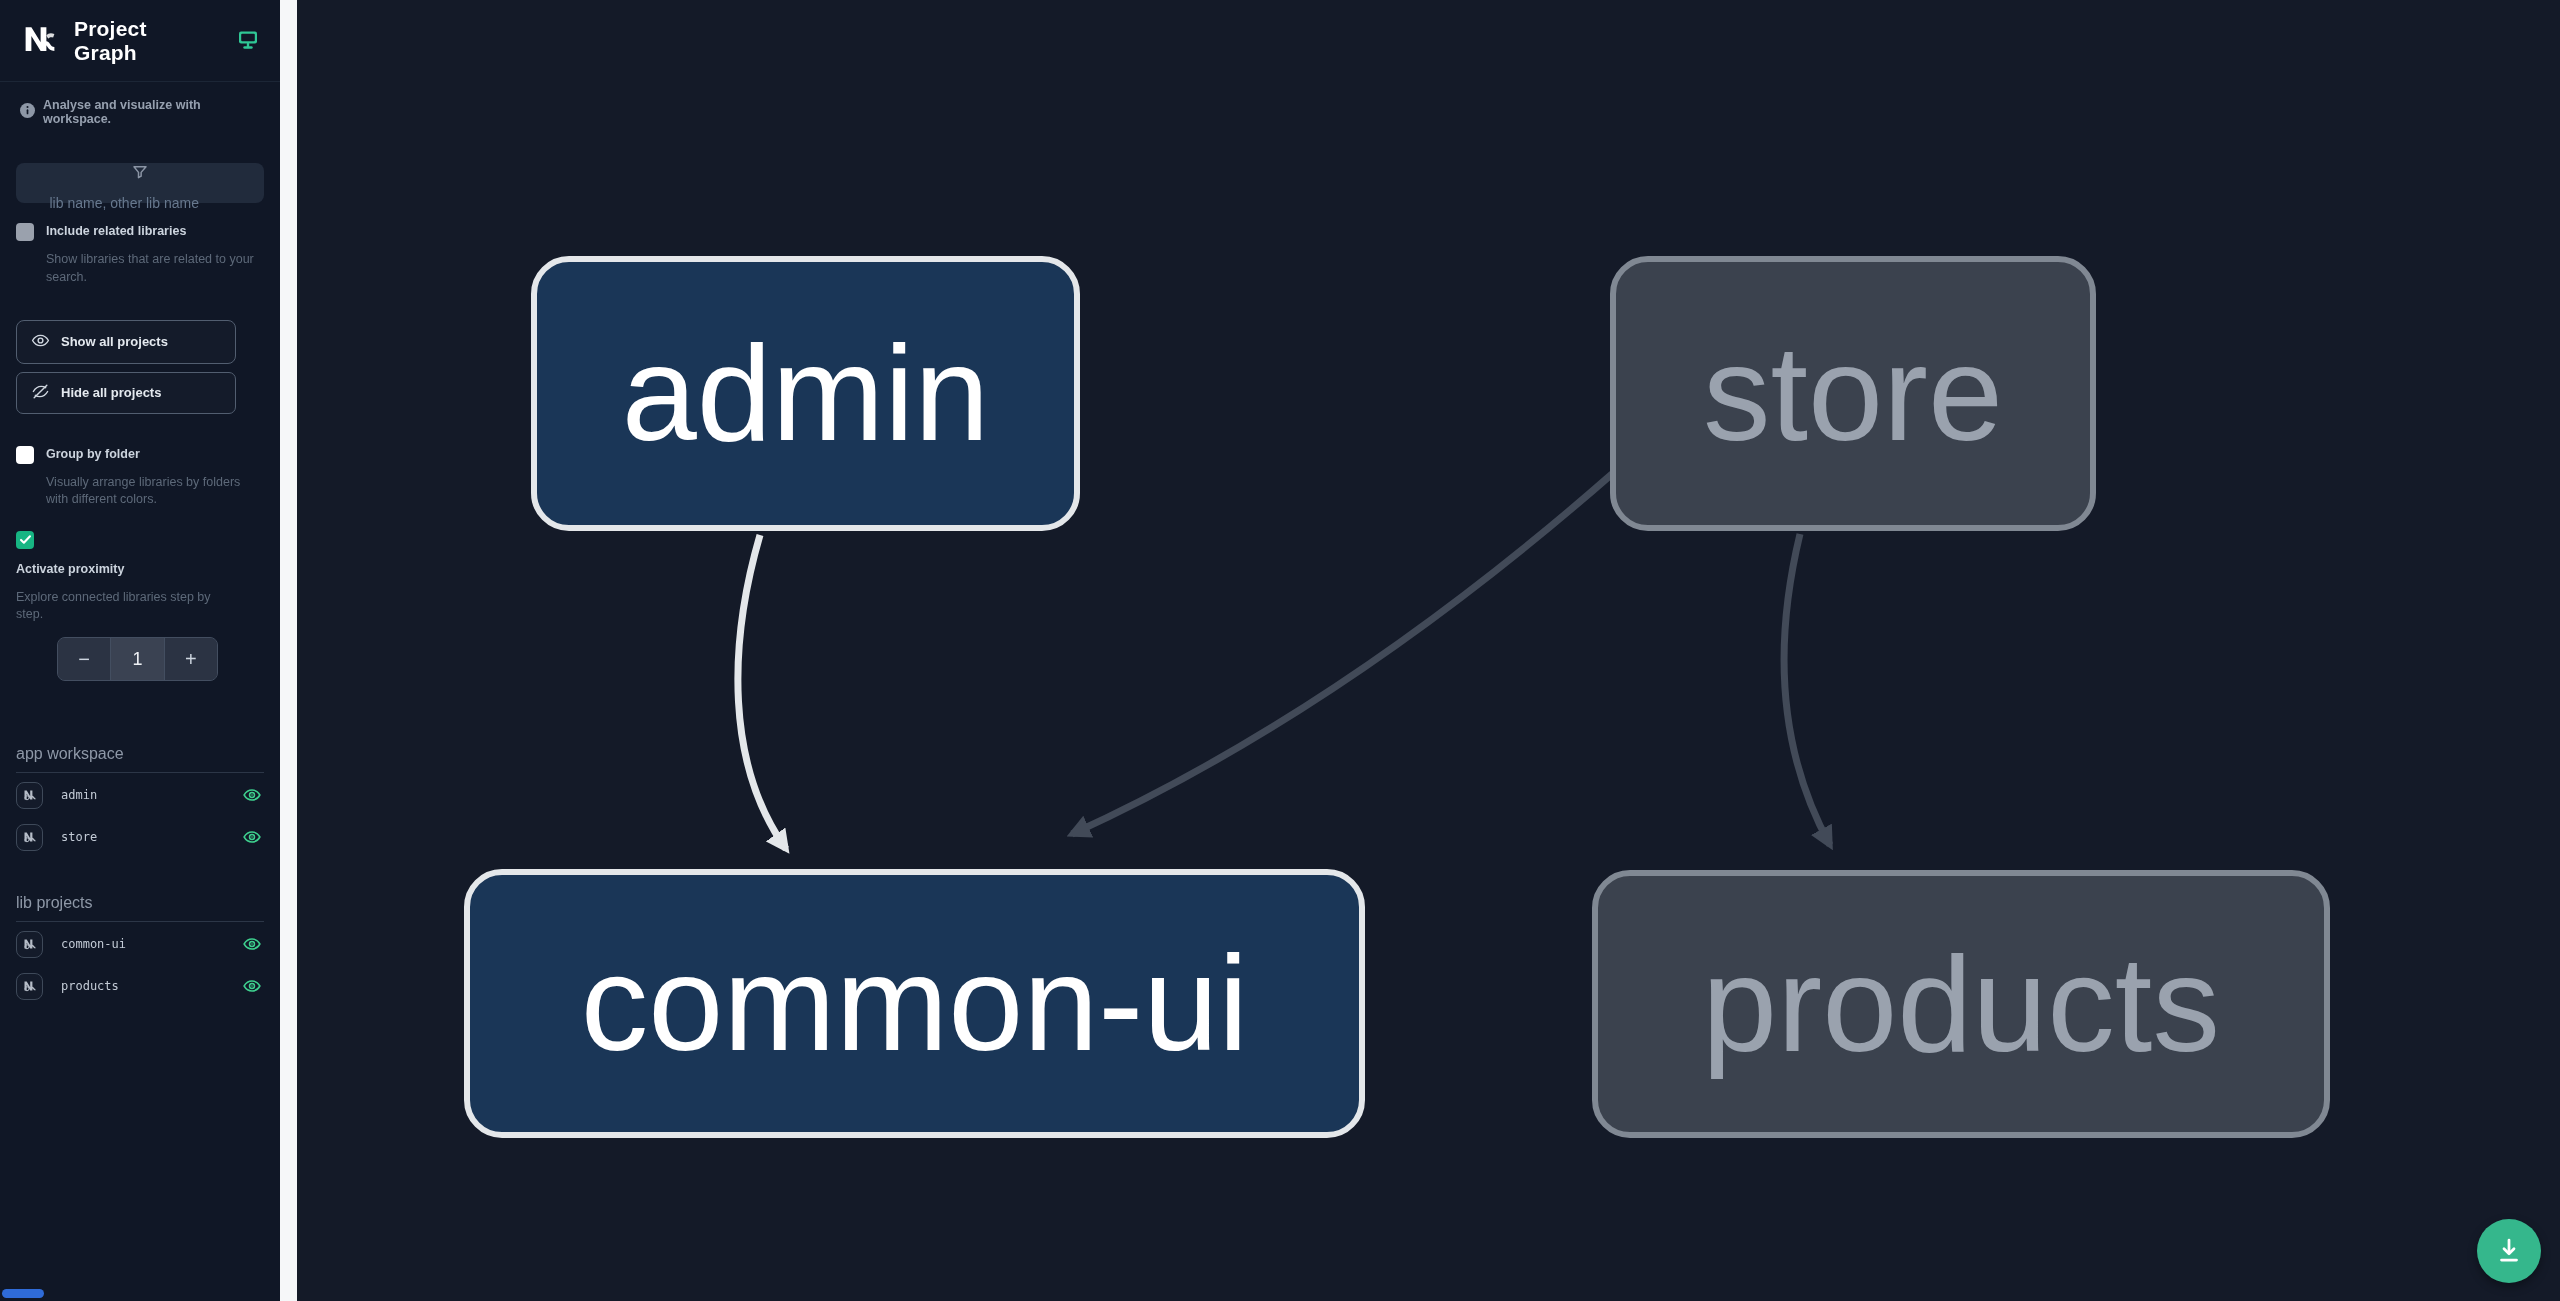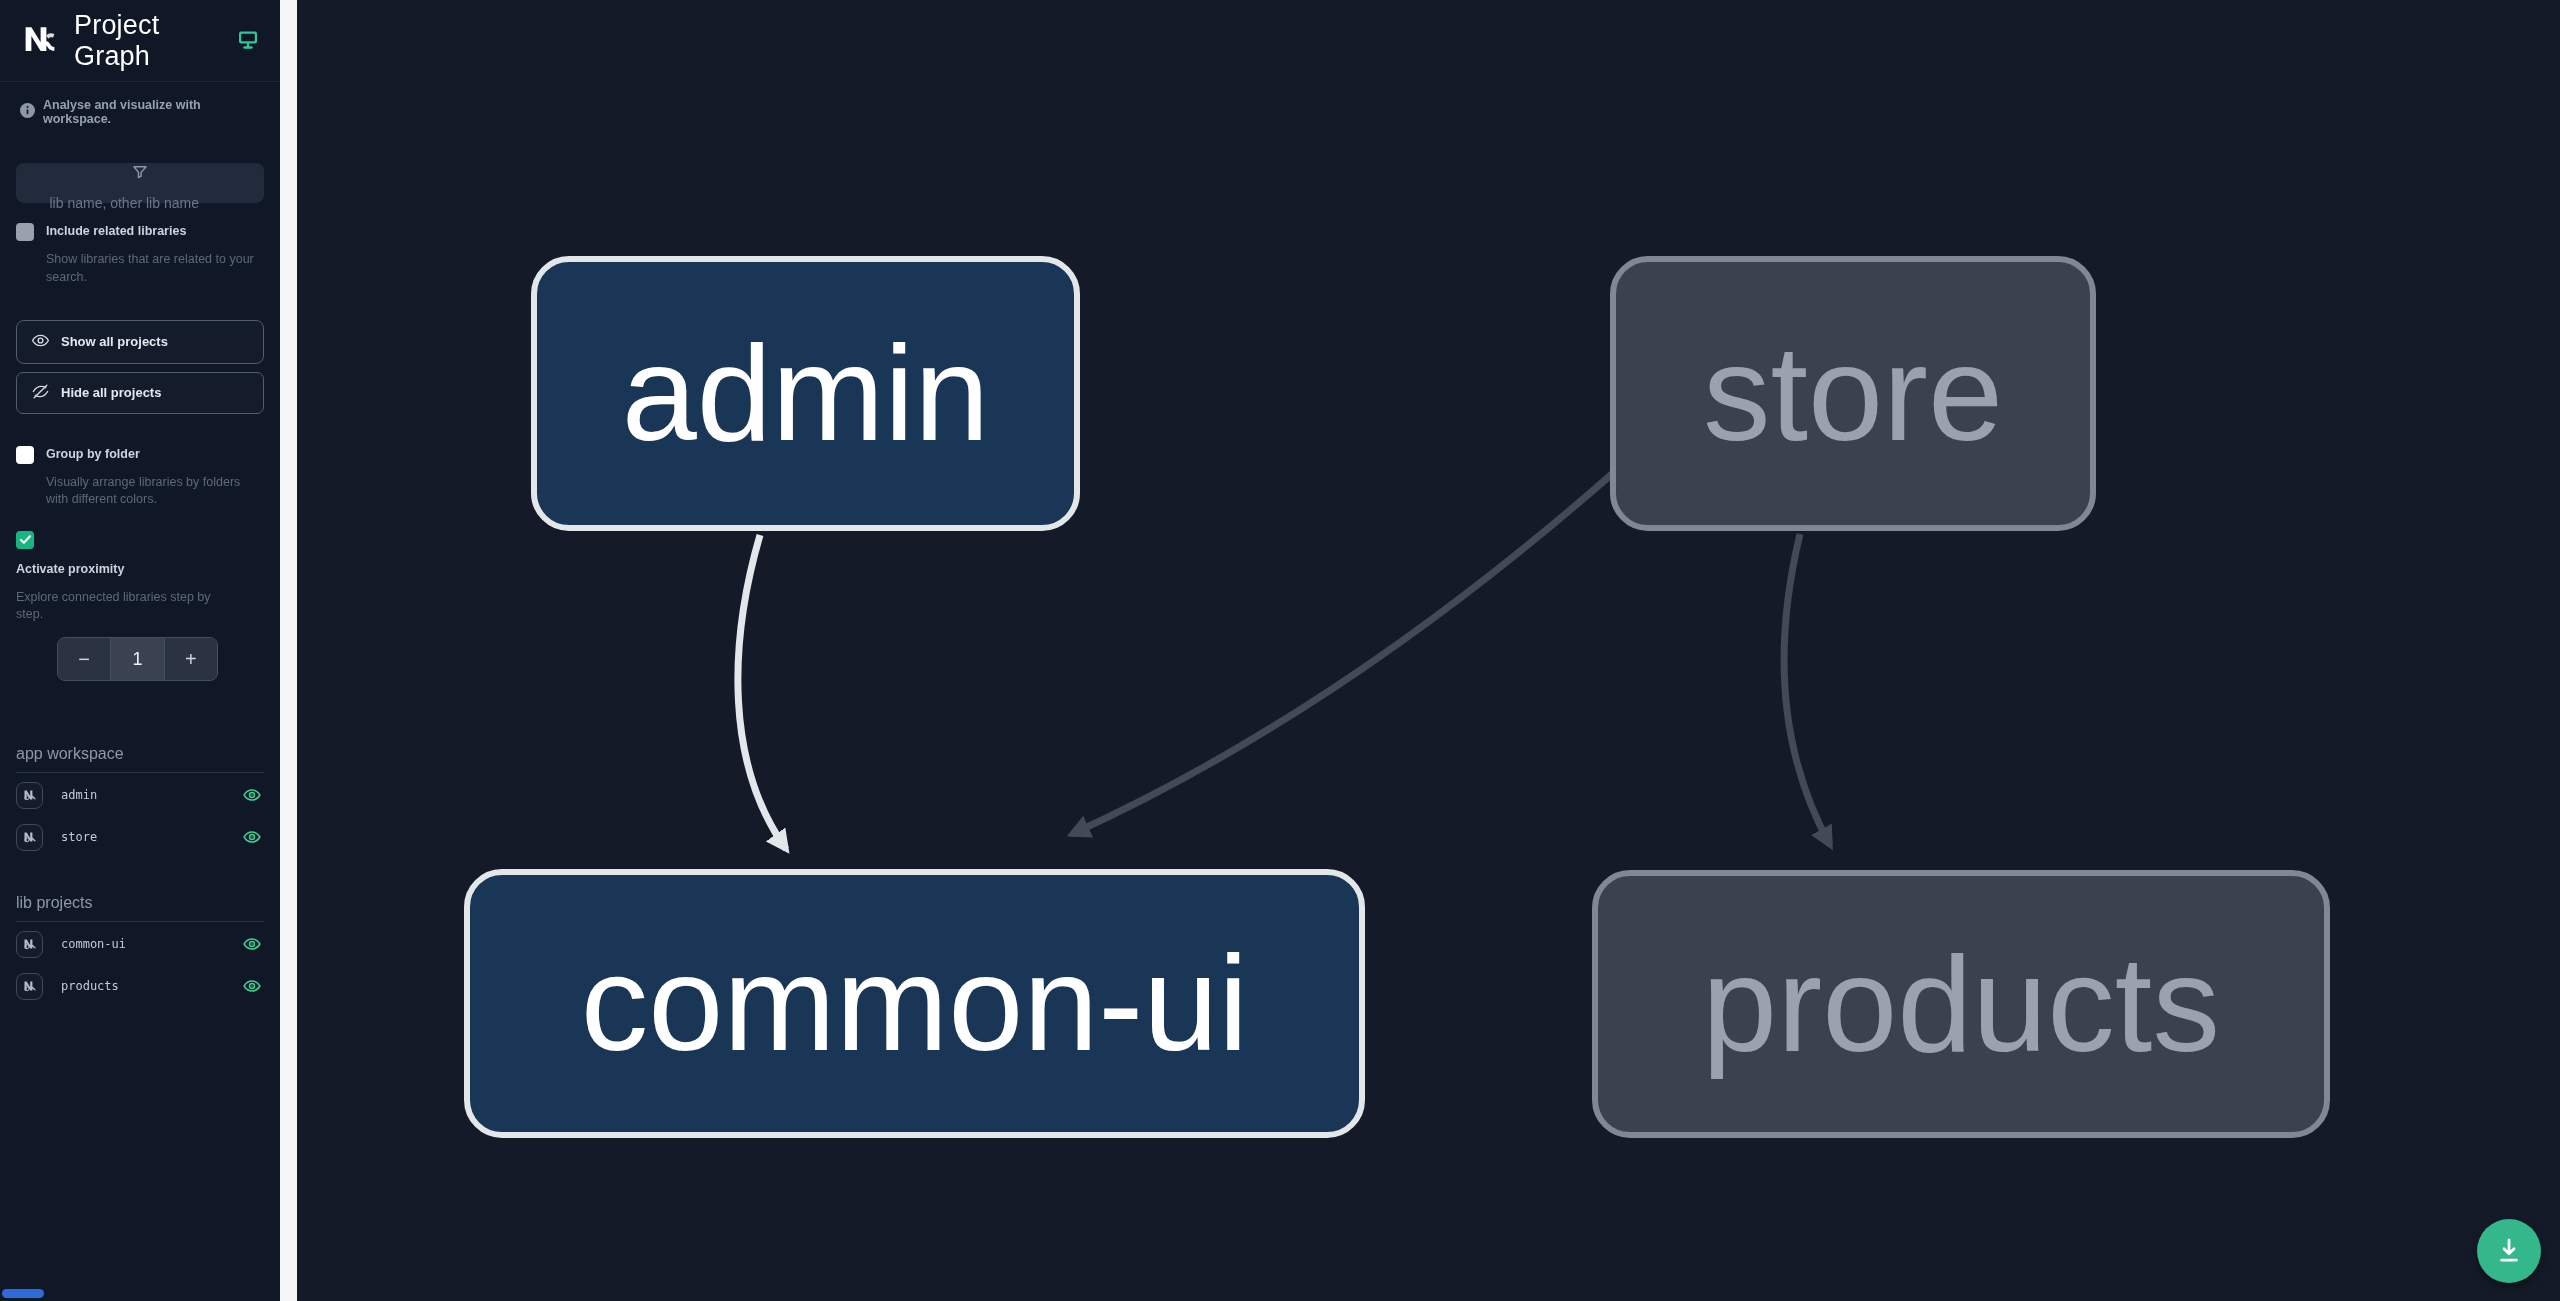--- a/index.html
+++ b/index.html
@@ -45,21 +45,21 @@
   }
   .h-thumb {
     position:absolute; left:2px; bottom:3px; width:42px; height:9px;
     background:#2f6bd8; border-radius:5px; z-index:4; cursor:pointer;
   }
 
   .sb-header {
     height:82px; display:flex; align-items:center; gap:14px;
     padding:0 20px; border-bottom:1px solid #1c2636;
   }
-  .sb-title { font-size:27px; font-weight:400; color:#ffffff; letter-spacing:.2px; }
+  .sb-title { font-size:21px; font-weight:700; color:#ffffff; letter-spacing:.2px; }
   .sb-header .spacer { flex:1; }
 
   .sb-info {
     margin:16px 20px 0; display:flex; align-items:center; gap:8px;
     font-size:12.5px; font-weight:600; color:#96a0af;
   }
 
   .sb-search {
     margin:37px 16px 0; height:40px; background:#212b3c; border-radius:8px;
     display:flex; align-items:center; gap:10px; padding:0 12px;flex-direction:column;
@@ -76,21 +76,21 @@
   .cb-row.prox    { margin-top:22px;flex-direction:column; }
   .cb-box { width:18px; height:18px; border-radius:4px; flex:none; margin-top:0; cursor:pointer;
             display:flex; align-items:center; justify-content:center; }
   .cb-gray  { background:#9aa1ad; }
   .cb-white { background:#ffffff; }
   .cb-green { background:var(--checkbox-green); }
   .cb-title { font-size:12.5px; font-weight:700; color:#ccd4de; line-height:1.3; }
   .cb-desc  { font-size:12.5px; color:#5d6979; margin-top:12px; line-height:1.38; max-width:212px; }
 
   .sb-btn {
-    margin:8px 16px 0; height:44px; width:248px;
+    margin:8px 16px 0; height:44px; width:220px;
     border:1px solid #525e70; border-radius:8px; background:rgba(255,255,255,.02);
     display:flex; align-items:center; gap:11px; padding:0 14px;
     color:#e4e9ef; font-size:13px; font-weight:700; cursor:pointer;
     font-family:"Liberation Sans", sans-serif;
   }
   .sb-btn.show { margin-top:34px; height:44px; }
   .sb-btn.hide { height:42px;border-radius:7px; }
 
   .stepper {
     margin:14px 0 0 57px; width:161px; height:44px;

